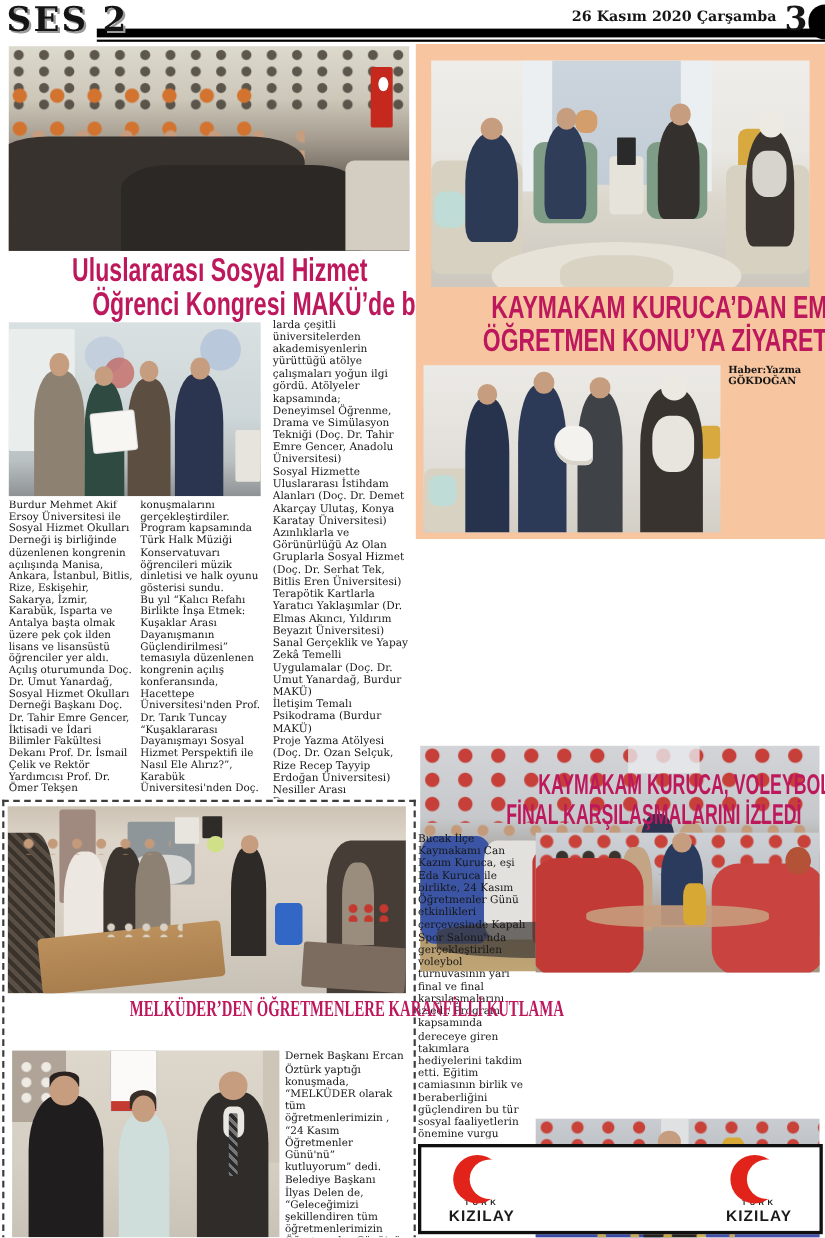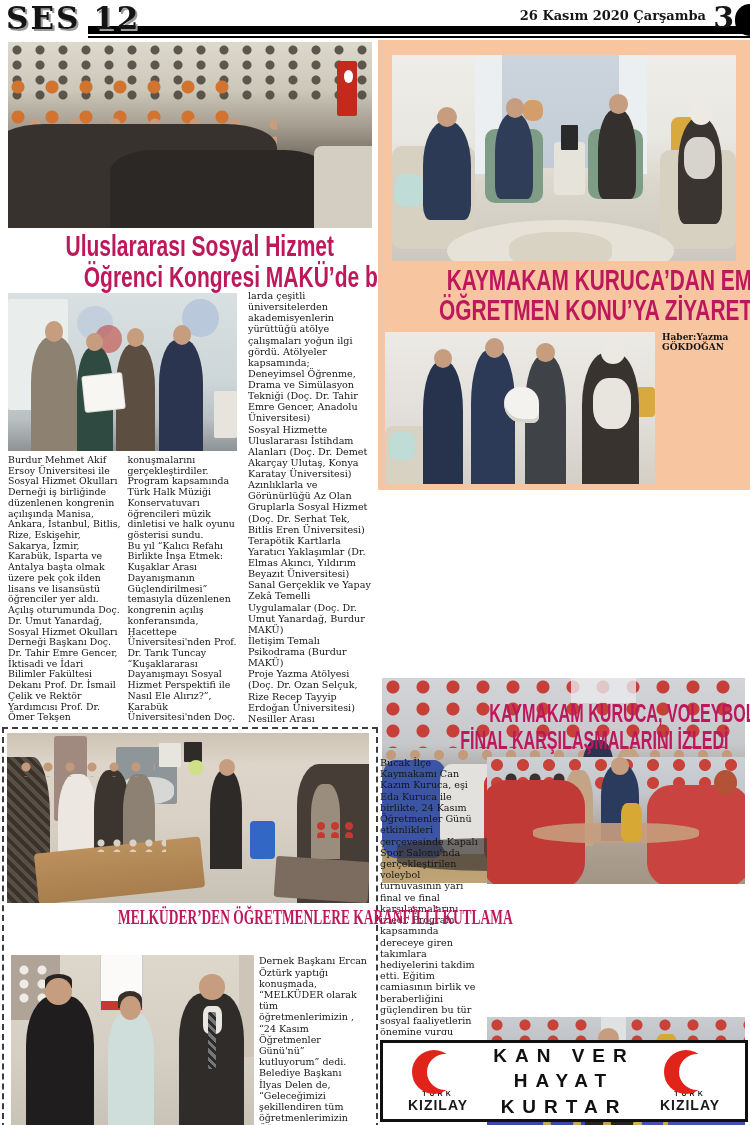--- a/index.html
+++ b/index.html
@@ -44,21 +44,21 @@
   .kz .t2{font-family:"Liberation Sans",sans-serif;font-weight:bold;font-size:14px;letter-spacing:1px;color:#1a1a1a;}
 </style>
 </head>
 <body>
 
 <div id="page">
 
   <div class="abs" style="left:0;top:0;width:750px;height:40px;">
     <div class="rule1"></div>
     <div class="rule2"></div>
-    <div class="logo">SES 12</div>
+    <div class="logo">SES 2</div>
     <div class="mdate">26 Kasım 2020 Çarşamba</div>
     <div class="pnum">3</div>
     <div class="ptab"></div>
   </div>
 
   <div class="ph abs" style="left:8px;top:42px;width:364px;height:186px;background:linear-gradient(180deg,#dcd9cd 0%,#ccc7b9 26%,#a49b8e 46%,#6a625a 66%,#454140 100%);">
     <i class="b" style="left:0;top:0;width:100%;height:34%;background:radial-gradient(circle at 9px 8px,#474038 4px,transparent 5px) 0 0/23px 15px;border-radius:0;opacity:.85"></i>
     <i class="b" style="left:0;top:18%;width:62%;height:46%;background:radial-gradient(circle at 10px 12px,#d27430 6px,transparent 7px) 0 0/34px 30px;border-radius:0"></i>
     <i class="b" style="left:4%;top:40%;width:70%;height:18%;background:radial-gradient(circle at 12px 8px,#c69d7e 5px,transparent 6px) 0 0/40px 18px;border-radius:0"></i>
     <i class="b" style="left:-4%;top:44%;width:78%;height:70%;background:#37322e;border-radius:18%"></i>
@@ -268,23 +268,20 @@
 
   <div class="adbox abs" style="left:380px;top:1040px;width:368px;height:82px;">
     <div class="kz">
       <div class="crescent">
           <span class="c1"></span>
           <span class="c2"></span>
         </div>
       <div class="t1">TÜRK</div>
       <div class="t2">KIZILAY</div>
     </div>
-    <div class="adtext">KAN VER
-HAYAT
-KURTAR</div>
     <div class="kz">
       <div class="crescent">
           <span class="c1"></span>
           <span class="c2"></span>
         </div>
       <div class="t1">TÜRK</div>
       <div class="t2">KIZILAY</div>
     </div>
   </div>
 

